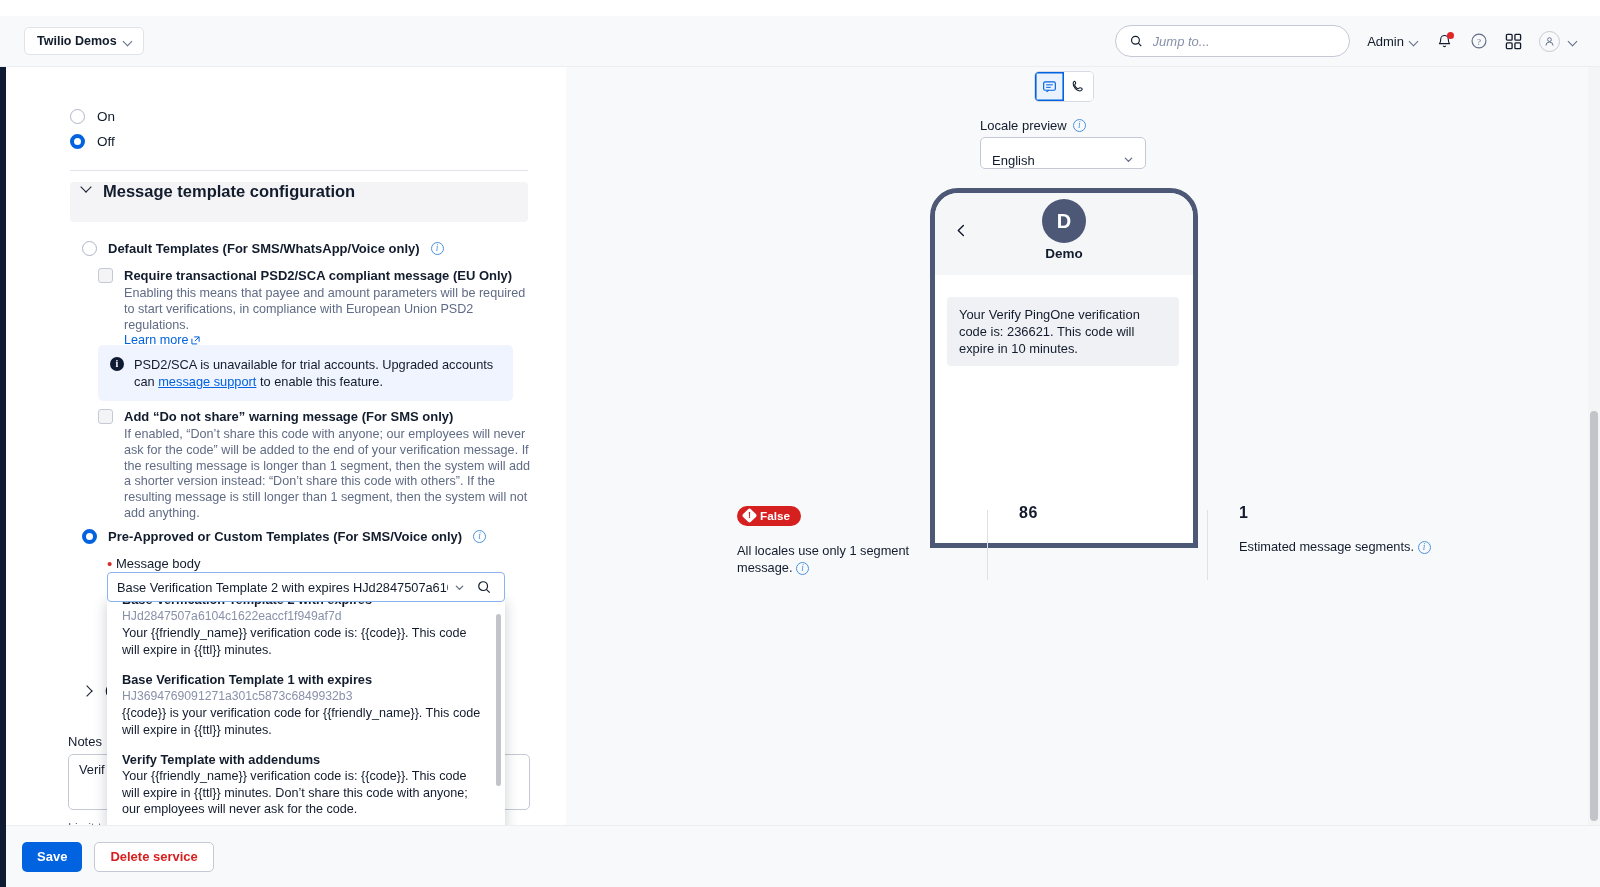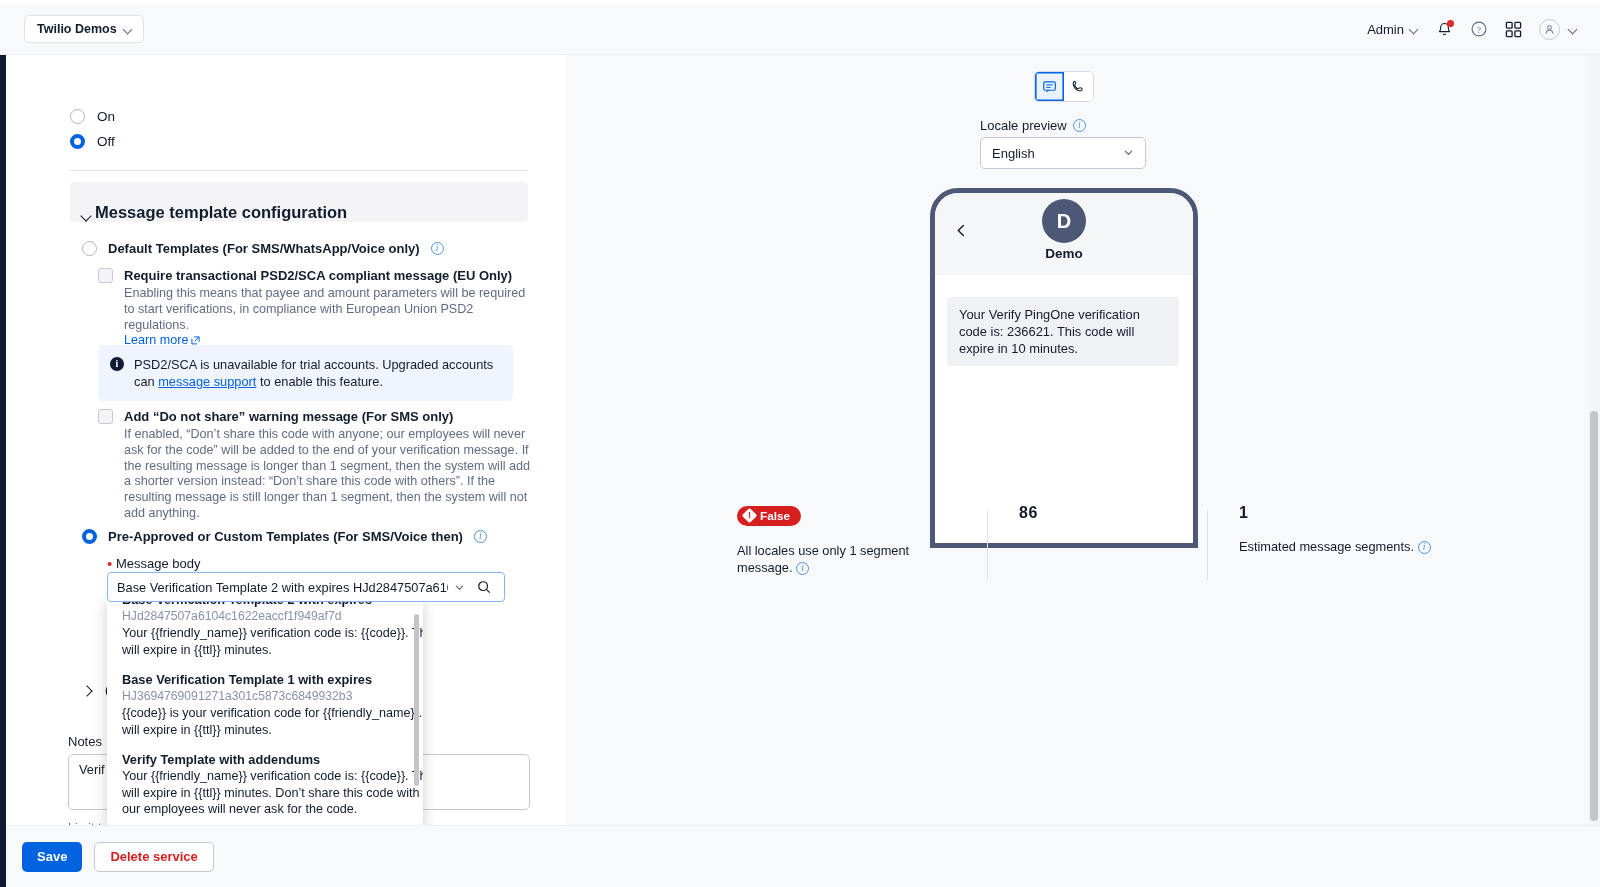--- a/index.html
+++ b/index.html
@@ -6,21 +6,21 @@
   html, body {
     width: 1600px; height: 887px;
     font-family: "Liberation Sans", sans-serif;
     background: #ffffff;
     overflow: hidden;
   }
   body { position: relative; }
 
   
   .topbar {
-    position: absolute; top: 4px; left: 0; width: 1600px; height: 51px;
+    position: absolute; top: 16px; left: 0; width: 1600px; height: 51px;
     background: #f8f9fa;
     display: flex; align-items: center;
     border-bottom: 1px solid #eceef1;
     z-index: 40;
   }
   .acct-pill {
     margin-left: 24px;
     height: 28px; padding: 0 10px 0 12px;
     background: #ffffff; border: 1px solid #e1e3ea; border-radius: 5px;
     display: flex; align-items: center; gap: 7px;
@@ -107,21 +107,21 @@
   #opt-off { position: absolute; top: 83px; }
 
   .divider {
     position: absolute; left: 64px; top: 119px; width: 458px; height: 1px; background: #e1e3ea;
   }
 
   
   .sec-header {
     position: absolute; left: 64px; top: 131px; width: 458px; height: 40px;
     background: #f4f4f6; border-radius: 4px;
-    display: flex; align-items: flex-end; gap: 2px; padding-left: 12px;
+    display: flex; align-items: flex-start; gap: 10px; padding-left: 12px;
     cursor: pointer;
   }
   .sec-header .caret {
     width: 11px; height: 11px; position: relative;
   }
   .sec-header .caret::before {
     content: ""; position: absolute; left: 0; top: 1px;
     width: 7px; height: 7px;
     border-right: 1.7px solid #121c2d; border-bottom: 1.7px solid #121c2d;
     transform: rotate(45deg);
@@ -180,21 +180,21 @@
   }
   .mb-input .val {
     flex: 1; font-size: 12.8px; color: #121c2d;
     white-space: nowrap; overflow: hidden;
   }
   .mb-caret { width: 22px; display:flex; align-items:center; justify-content:center; cursor:pointer; }
   .mb-search { width: 28px; display:flex; align-items:center; justify-content:center; cursor:pointer; }
 
   
   .dropdown {
-    position: absolute; left: 101px; top: 547px; width: 316px; height: 242px;
+    position: absolute; left: 101px; top: 547px; width: 398px; height: 242px;
     background: #ffffff; border-radius: 4px;
     box-shadow: 0 3px 14px rgba(18,28,45,0.22);
     overflow: hidden; z-index: 20;
   }
   .dd-list { position: absolute; left: 0; top: -16px; width: 398px; padding: 0 0 10px 0; }
   .dd-item { padding: 9px 18px 4px 15px; cursor: pointer; }
   .dd-item .t { font-size: 12.8px; font-weight: 700; color: #121c2d; line-height: 17px; }
   .dd-item .sid { font-size: 12.2px; color: #8891aa; line-height: 17px; }
   .dd-item .body { font-size: 12.6px; color: #121c2d; line-height: 16.5px; }
   .dd-scroll {
@@ -242,21 +242,21 @@
   }
   .tgl.active { background: #eaf2fd; box-shadow: inset 0 0 0 1.6px #0263e0; }
 
   .locale-label {
     position: absolute; left: 414px; top: 67px;
     font-size: 13px; color: #121c2d; display: flex; align-items: center; gap: 6px;
   }
   .locale-sel {
     position: absolute; left: 414px; top: 86px; width: 166px; height: 32px;
     background: #fff; border: 1px solid #c5c9d6; border-radius: 5px;
-    display: flex; align-items: center; padding: 0 11px;
+    display: flex; align-items: flex-end; padding: 0 11px;
     font-size: 13px; color: #121c2d; cursor: pointer;
   }
   .locale-sel .cv { margin-left: auto; }
 
   .phone {
     position: absolute; left: 364px; top: 137px; width: 268px; height: 360px;
     border: 5px solid #4c5875; border-radius: 28px 28px 0 0;
     background: #fff; overflow: hidden;
   }
   .phone-head {
@@ -320,20 +320,27 @@
 </head>
 <body>
 
 <div class="topbar">
   <div class="acct-pill">
     <span>Twilio Demos</span>
     <span class="chev"></span>
   </div>
 
   <div class="topbar-right">
+    <div class="jumpto">
+      <svg width="14" height="14" viewBox="0 0 16 16">
+        <circle cx="7" cy="7" r="5" fill="none" stroke="#121c2d" stroke-width="1.5"></circle>
+        <line x1="10.7" y1="10.7" x2="14.5" y2="14.5" stroke="#121c2d" stroke-width="1.5"></line>
+      </svg>
+      <input type="text" value="" placeholder="Jump to..." style="">
+    </div>
 
     <div class="admin-sel">
       <span>Admin</span>
       <span class="chev"></span>
     </div>
 
     <div class="ic bell-wrap">
       <svg width="17" height="17" viewBox="0 0 20 20">
         <path d="M10 3a4.5 4.5 0 00-4.5 4.5c0 3-1 4.5-1.5 5h12c-.5-.5-1.5-2-1.5-5A4.5 4.5 0 0010 3z" fill="none" stroke="#121c2d" stroke-width="1.3" stroke-linejoin="round"></path>
         <path d="M8.4 15a1.8 1.8 0 003.2 0" fill="none" stroke="#121c2d" stroke-width="1.3"></path>
@@ -423,21 +430,21 @@
   <div class="sub-cb2">
     <span class="cbx"></span>
     <div class="body">
       <div class="h">Add “Do not share” warning message (For SMS only)</div>
       <div class="d">If enabled, “Don’t share this code with anyone; our employees will never ask for the code” will be added to the end of your verification message. If the resulting message is longer than 1 segment, then the system will add a shorter version instead: “Don’t share this code with others”. If the resulting message is still longer than 1 segment, then the system will not add anything.</div>
     </div>
   </div>
 
   <div class="opt-custom">
     <span class="radio on"></span>
-    <span class="lbl">Pre-Approved or Custom Templates (For SMS/Voice then)</span>
+    <span class="lbl">Pre-Approved or Custom Templates (For SMS/Voice only)</span>
     <span class="info-i">i</span>
   </div>
 
   <div class="mb-label">
     <span class="req">•</span>
     <span>Message body</span>
   </div>
 
   <div class="mb-input">
     <span class="val">Base Verification Template 2 with expires HJd2847507a6104c16</span>

